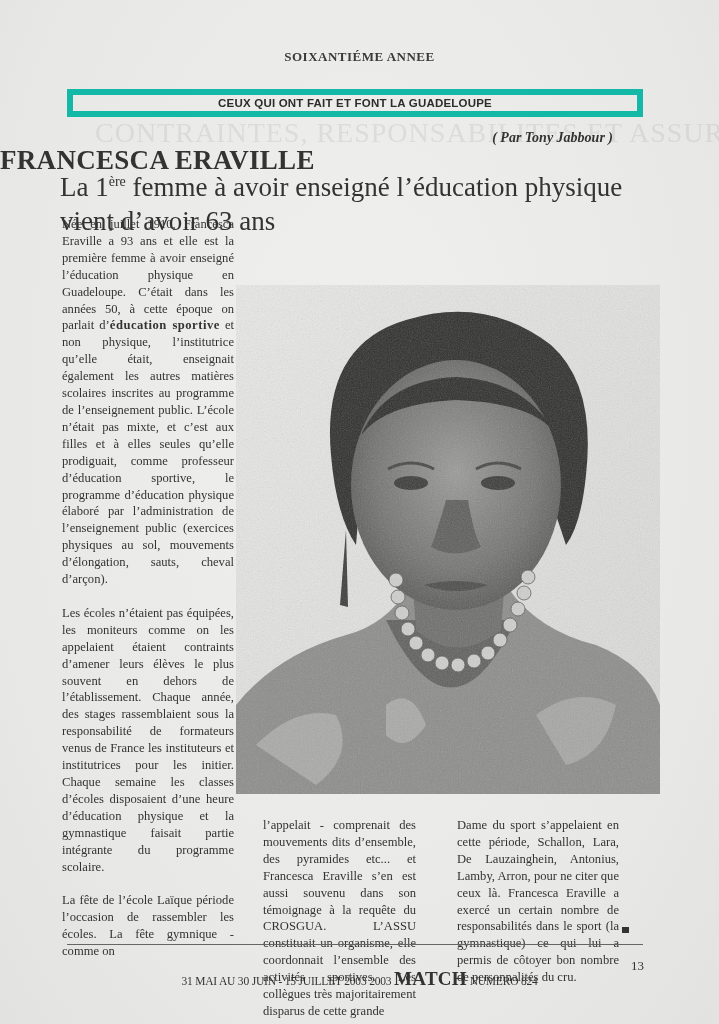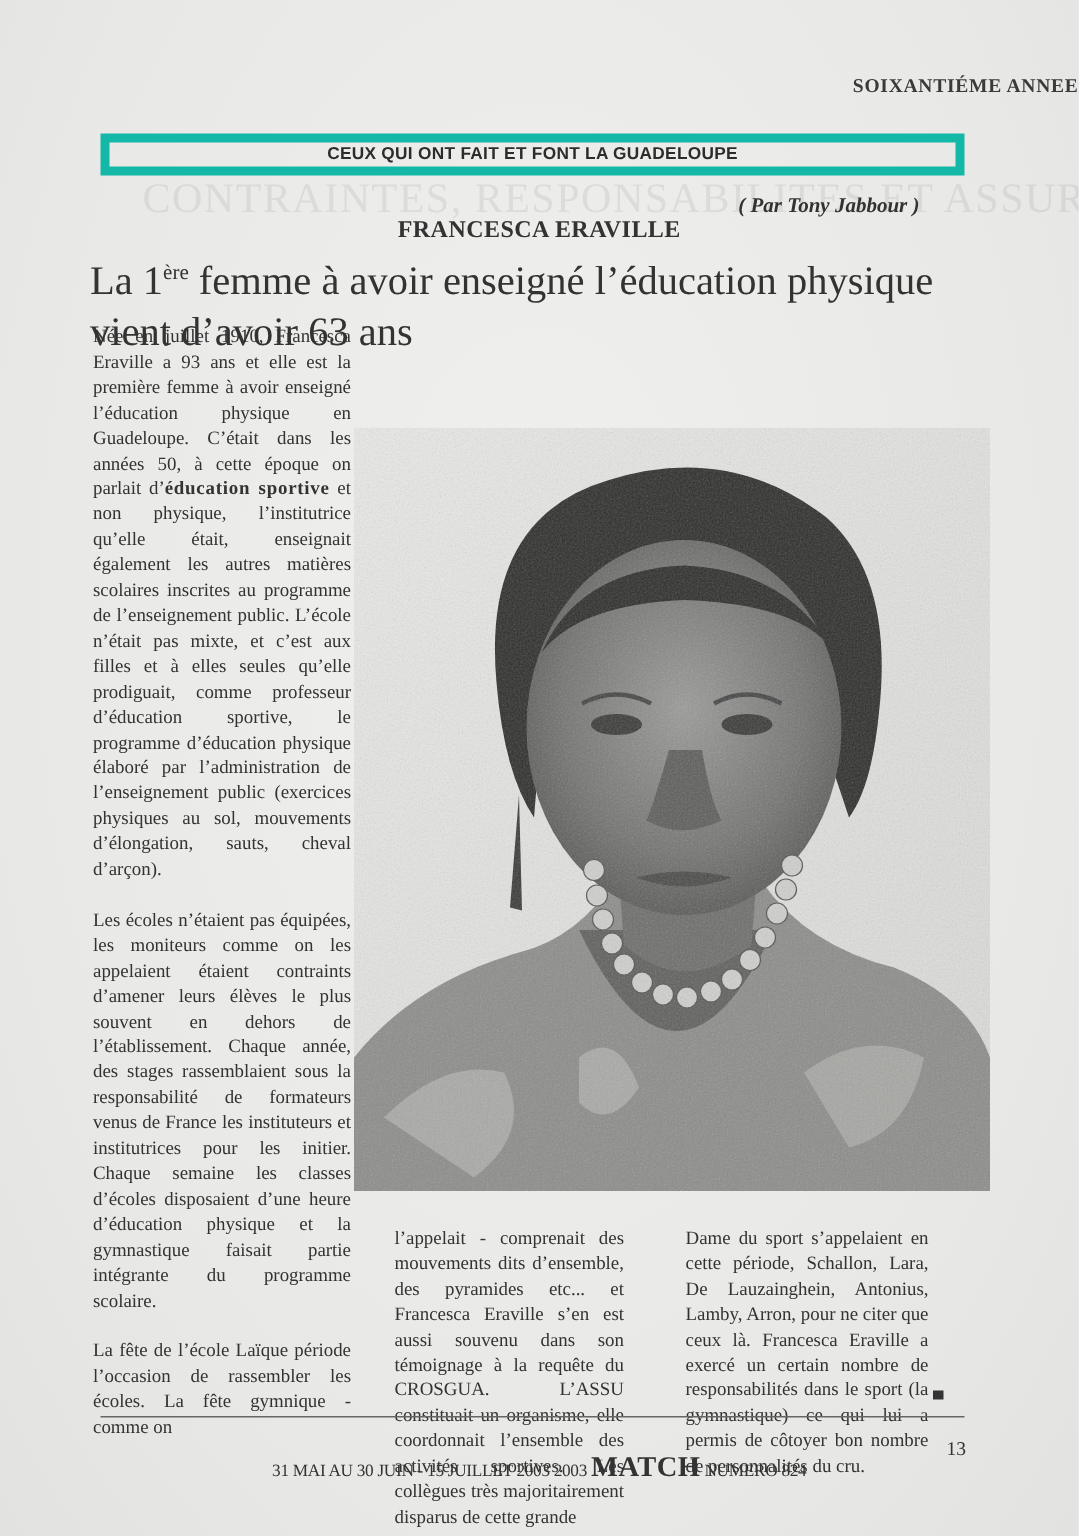--- a/index.html
+++ b/index.html
@@ -14,40 +14,40 @@
     position: absolute; inset: 0;
     background:
       radial-gradient(ellipse at 50% 40%, #f0f0ee 0%, #e8e8e6 70%, #e2e2e0 100%);
   }
   .bleed {
     position: absolute; color: rgba(80,80,80,0.10);
     font-family: "Liberation Serif", serif; pointer-events: none;
   }
   .bleed-title { left: 95px; top: 117px; font-size: 28px; letter-spacing: 1px; white-space: nowrap; }
   .running-head {
-    position: absolute; top: 49px; left: 0; width: 719px; text-align: right;
+    position: absolute; top: 49px; left: 0; width: 719px; text-align: center;
     font-size: 13px; letter-spacing: 0.5px; font-weight: bold; color: #3a3a3a;
     font-family: "Liberation Serif", serif;
   }
   .rubric-box {
     position: absolute; left: 67px; top: 89px; width: 576px; height: 28px;
     border: 6px solid #14b8a6; box-sizing: border-box;
     display: flex; align-items: center; justify-content: center;
   }
   .rubric-text {
     font-family: "Liberation Sans", sans-serif; font-weight: bold; font-size: 11.5px;
     color: #2c2c2c; letter-spacing: 0.2px;
   }
   .byline {
     position: absolute; right: 106px; top: 130px;
     font-style: italic; font-weight: bold; font-size: 14px; color: #333;
   }
   .headline {
-    position: absolute; top: 145px; left: 0; width: 719px; text-align: center;
-    font-weight: bold; font-size: 16px; color: #333; letter-spacing: 0.3px;
+    position: absolute; top: 145px; left: 0; width: 719px; 
+    font-weight: bold; font-size: 27px; color: #333; letter-spacing: 0.3px;
   }
   .subhead {
     position: absolute; top: 170px; left: 60px; width: 600px; text-align: left;
     font-size: 27px; line-height: 34px; color: #333;
   }
   .subhead .sup { font-size: 14px; vertical-align: super; line-height: 0; }
   .col {
     position: absolute; font-size: 12.6px; line-height: 16.9px; color: #333;
     text-align: justify; hyphens: manual;
   }

